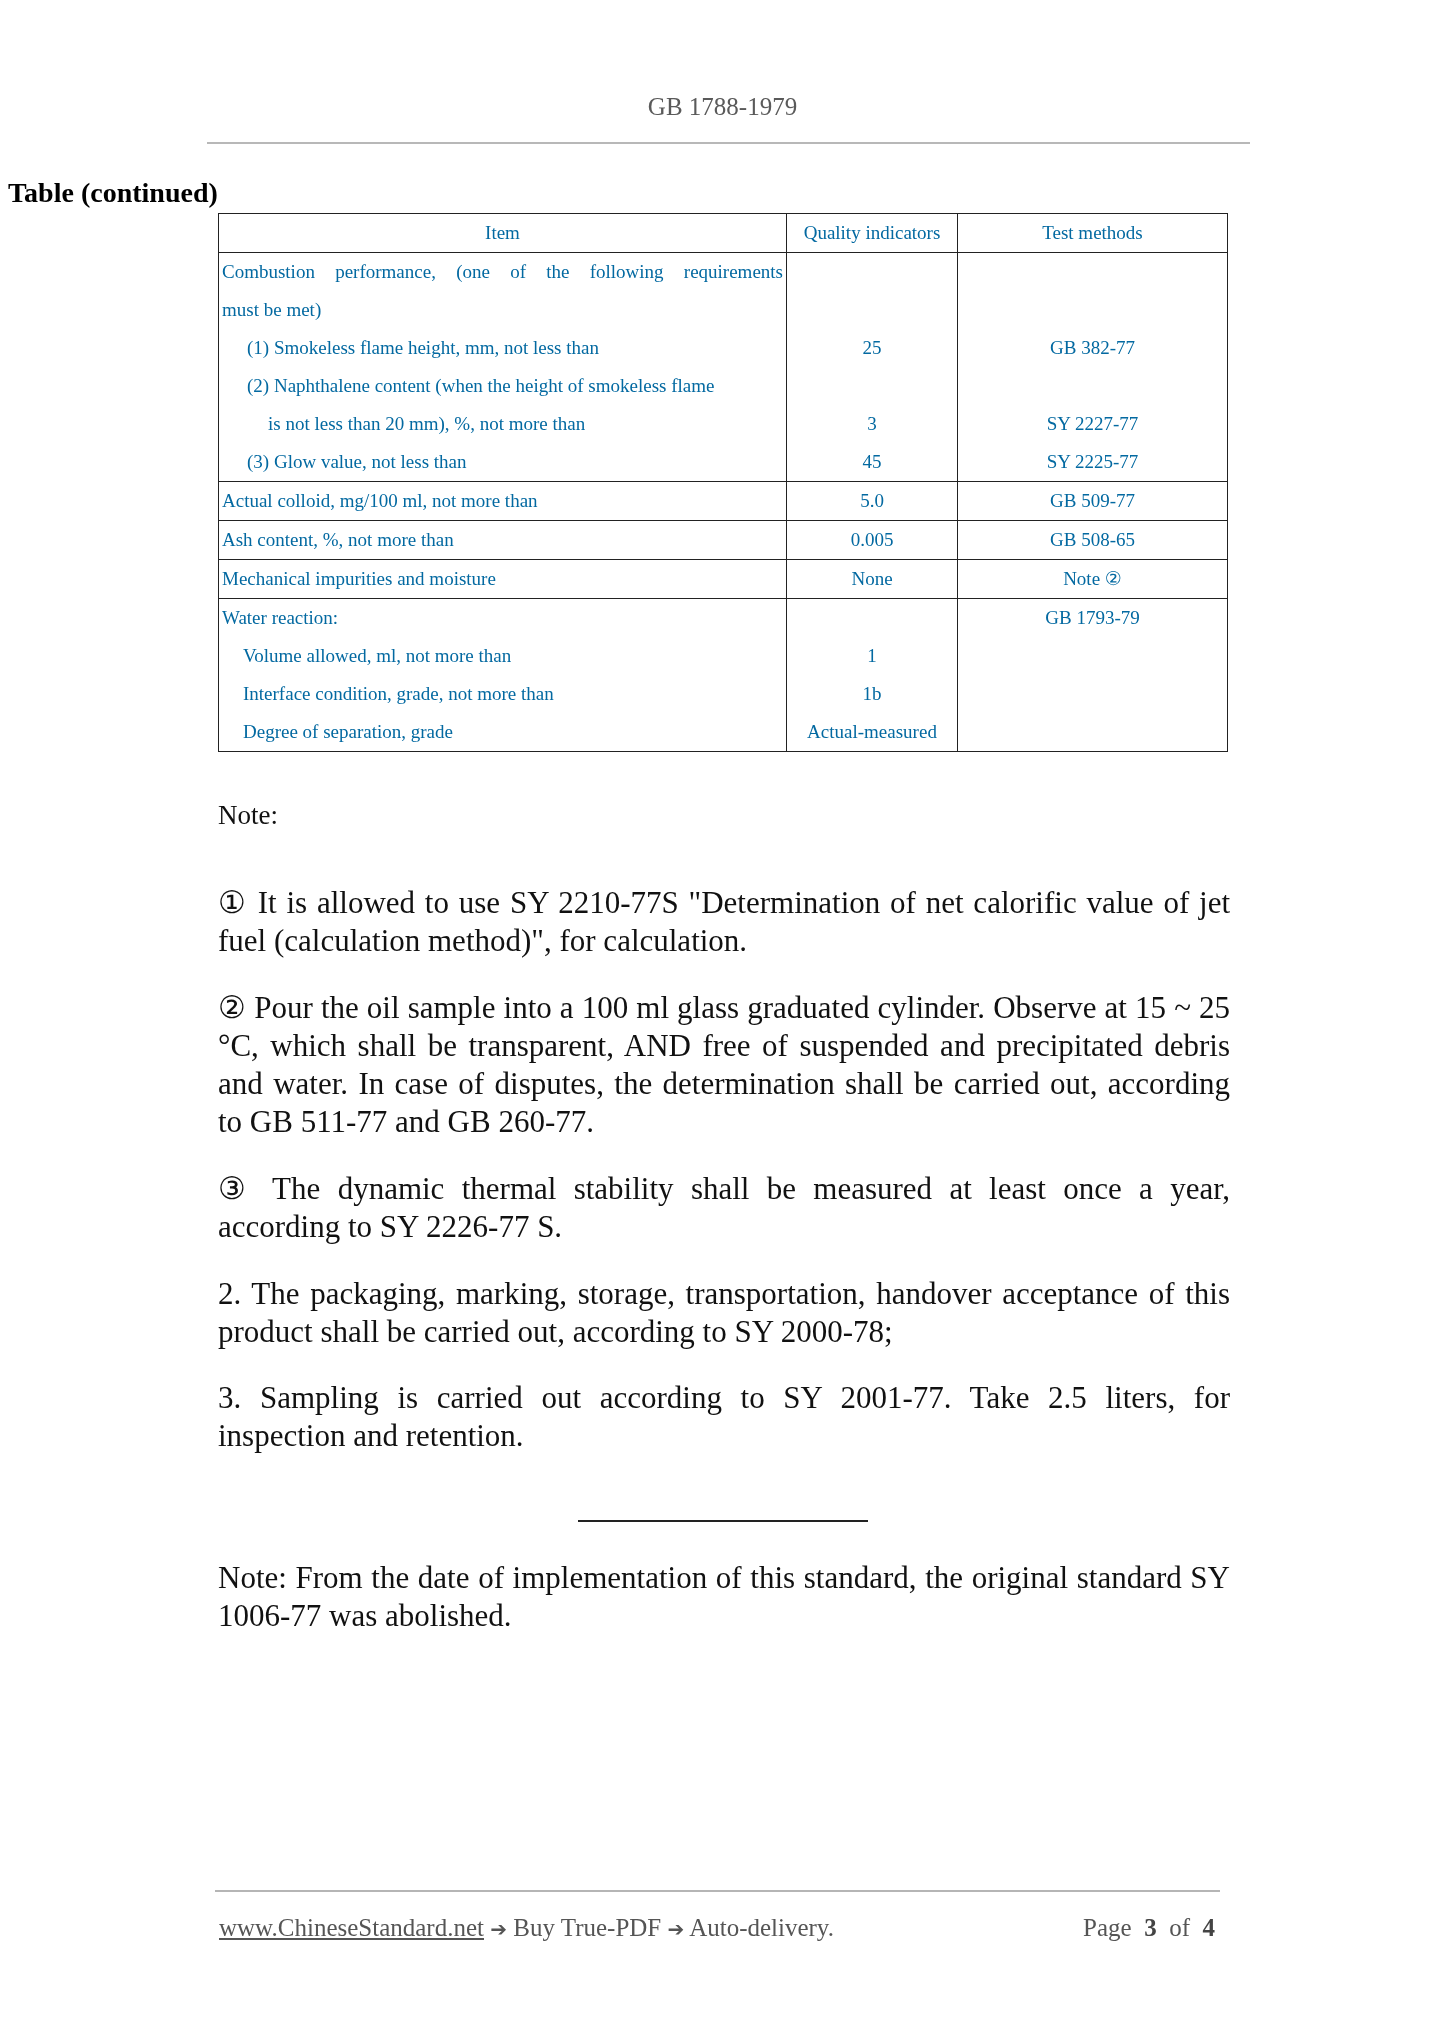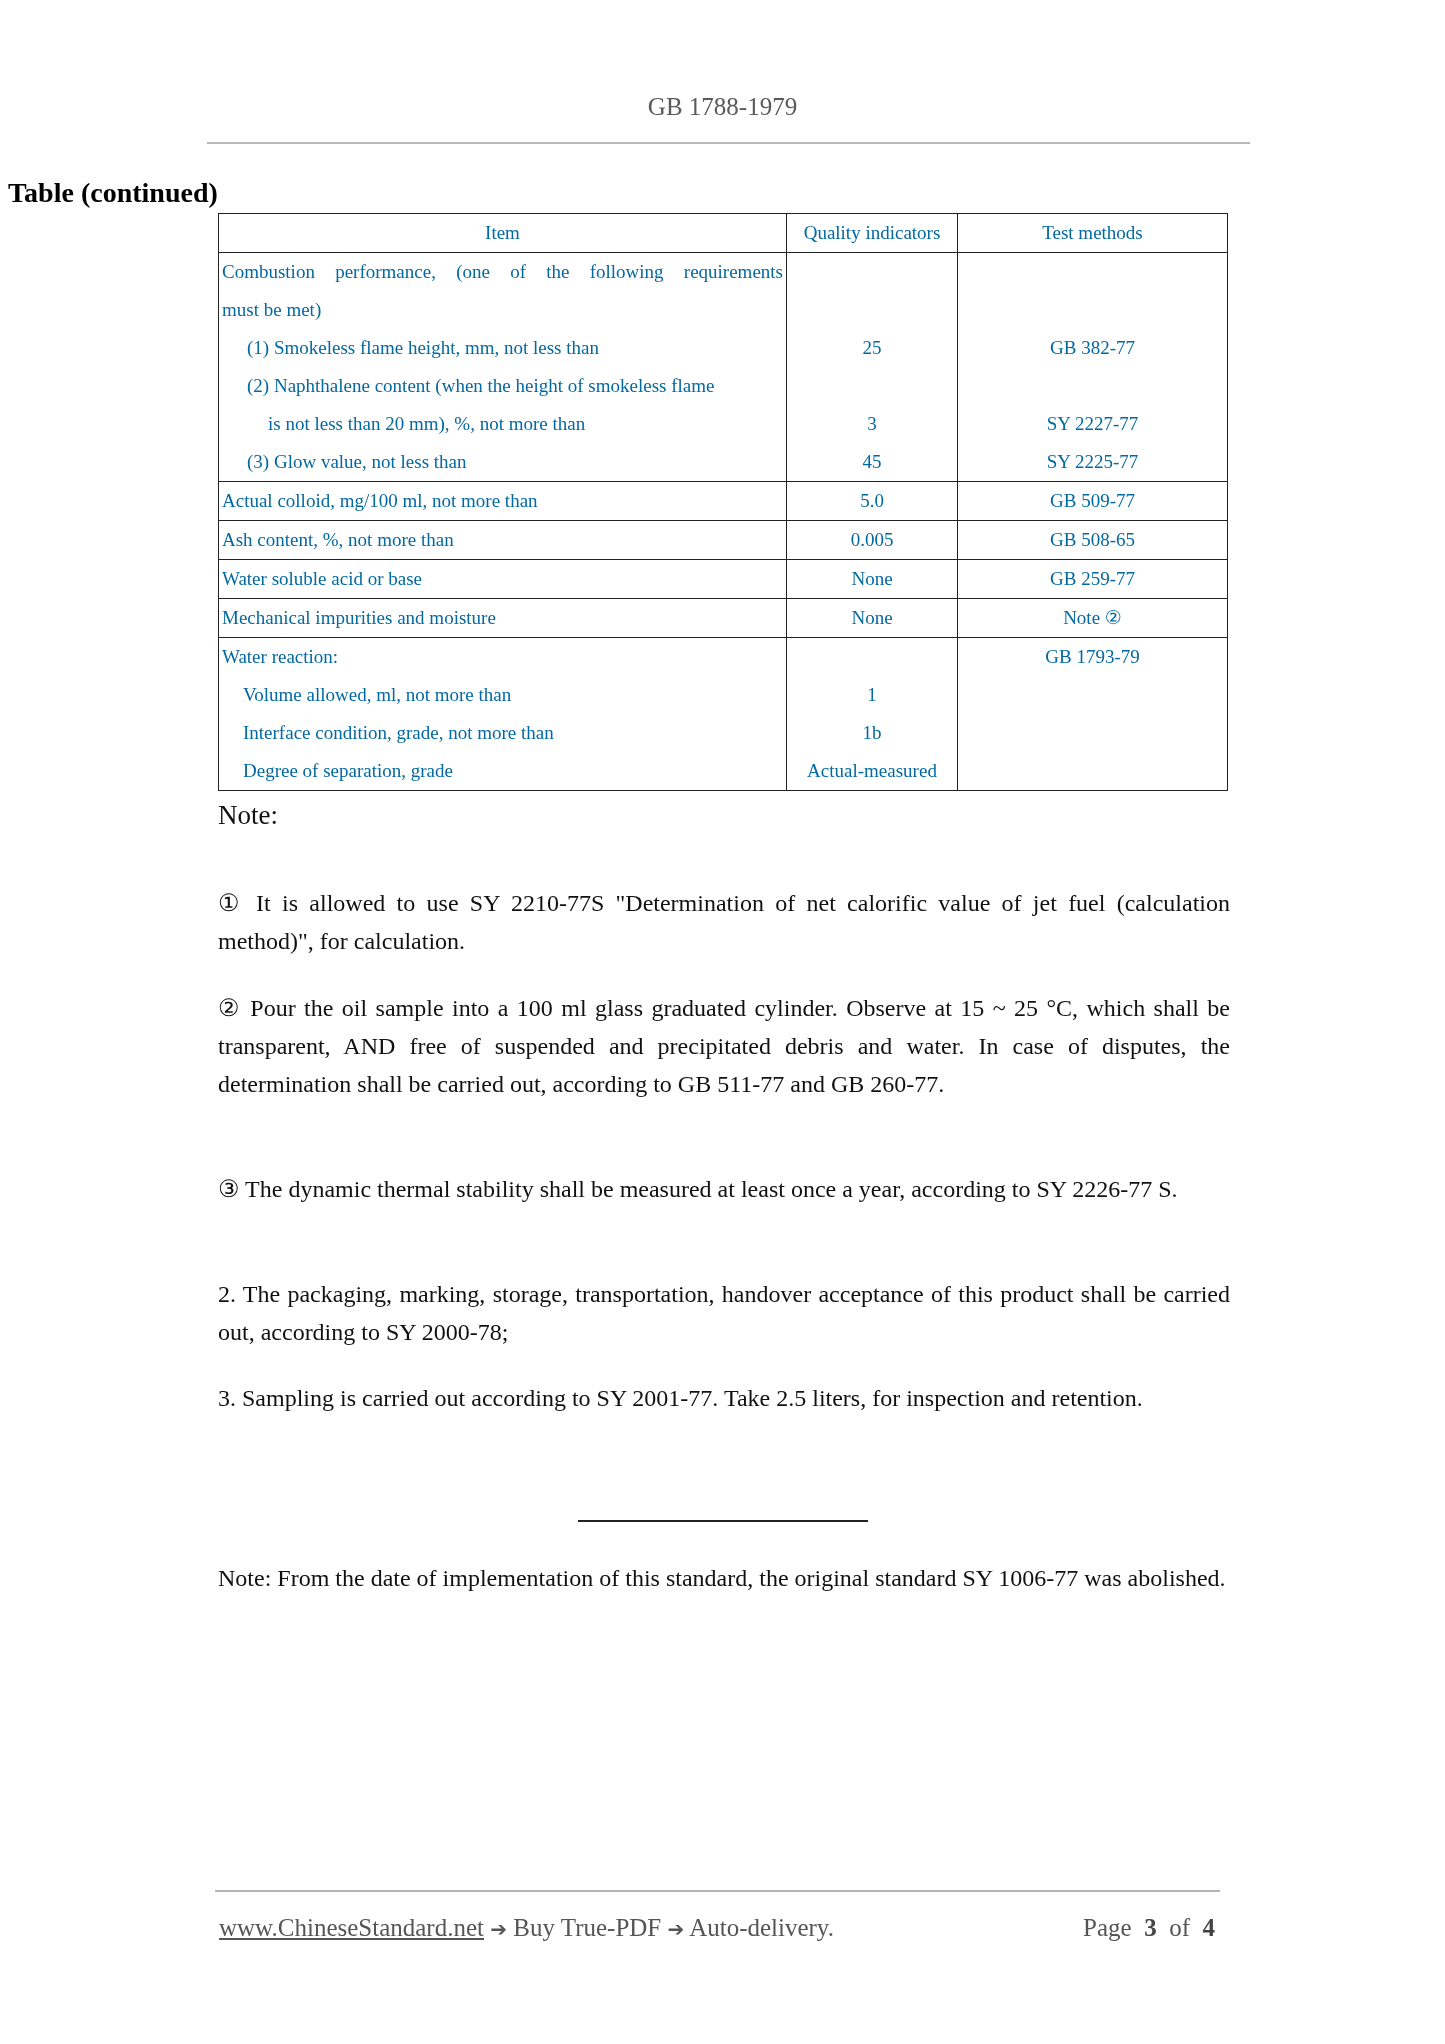--- a/index.html
+++ b/index.html
@@ -22,21 +22,21 @@
     table.spec th, table.spec td { border: 1.5px solid #222; padding: 0; vertical-align: top; }
     table.spec th { font-weight: normal; height: 38px; line-height: 38px; text-align: center; }
     .line { height: 38px; line-height: 38px; white-space: nowrap; overflow: hidden; }
     .c-item .line { padding-left: 3px; }
     .c-item .line.ind1 { padding-left: 28px; }
     .c-item .line.ind2 { padding-left: 49px; }
     .c-item .line.ind3 { padding-left: 24px; }
     .c-center .line { text-align: center; }
     .justify { text-align: justify; text-align-last: justify; padding-right: 3px; }
 
-    .notes { position: absolute; left: 218px; width: 1012px; font-size: 24px; line-height: 38px; color: #111; }
+    .notes { position: absolute; left: 218px; width: 1012px; font-size: 31px; line-height: 38px; color: #111; }
     .notes p { margin: 0; text-align: justify; }
     .note-head { position: absolute; left: 218px; top: 796px; font-size: 27px; line-height: 38px; }
 
     .short-rule { position: absolute; left: 578px; width: 290px; top: 1520px; border-top: 2.5px solid #222; }
 
     .footer-rule { position: absolute; left: 215px; width: 1005px; top: 1890px; border-top: 2px solid #b5b5b5; }
     .footer { position: absolute; left: 219px; width: 996px; top: 1912px; font-size: 25px;
               line-height: 32px; color: #555; display: flex; justify-content: space-between; }
     .footer a { color: #555; text-decoration: underline; }
     .footer .arrow { font-family: "DejaVu Sans", sans-serif; font-weight: bold; font-size: 20px; }
@@ -109,31 +109,20 @@
         </td>
         <td class="c-center">
           <div class="line">0.005</div>
         </td>
         <td class="c-center">
           <div class="line">GB 508-65</div>
         </td>
       </tr>
       <tr>
         <td class="c-item">
-          <div class="line">Water soluble acid or base</div>
-        </td>
-        <td class="c-center">
-          <div class="line">None</div>
-        </td>
-        <td class="c-center">
-          <div class="line">GB 259-77</div>
-        </td>
-      </tr>
-      <tr>
-        <td class="c-item">
           <div class="line">Mechanical impurities and moisture</div>
         </td>
         <td class="c-center">
           <div class="line">None</div>
         </td>
         <td class="c-center">
           <div class="line">Note ②</div>
         </td>
       </tr>
       <tr>

